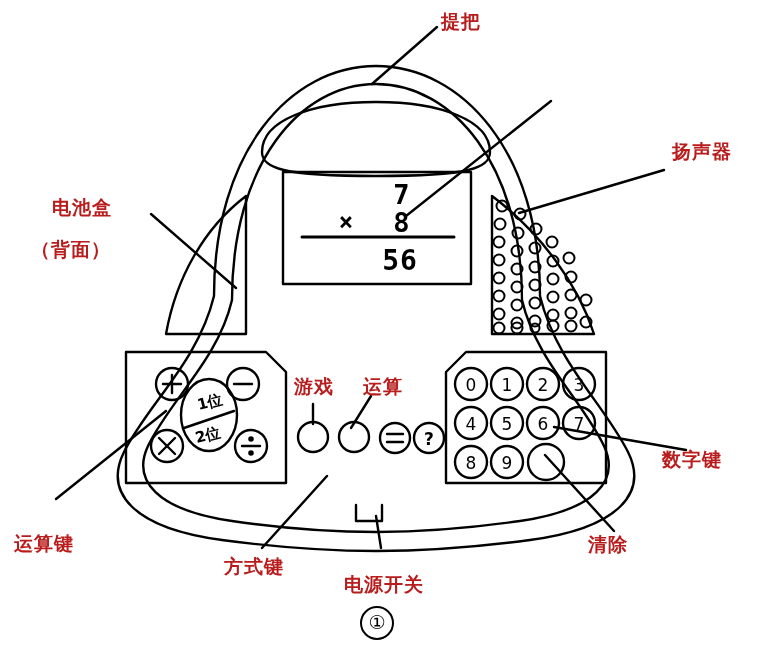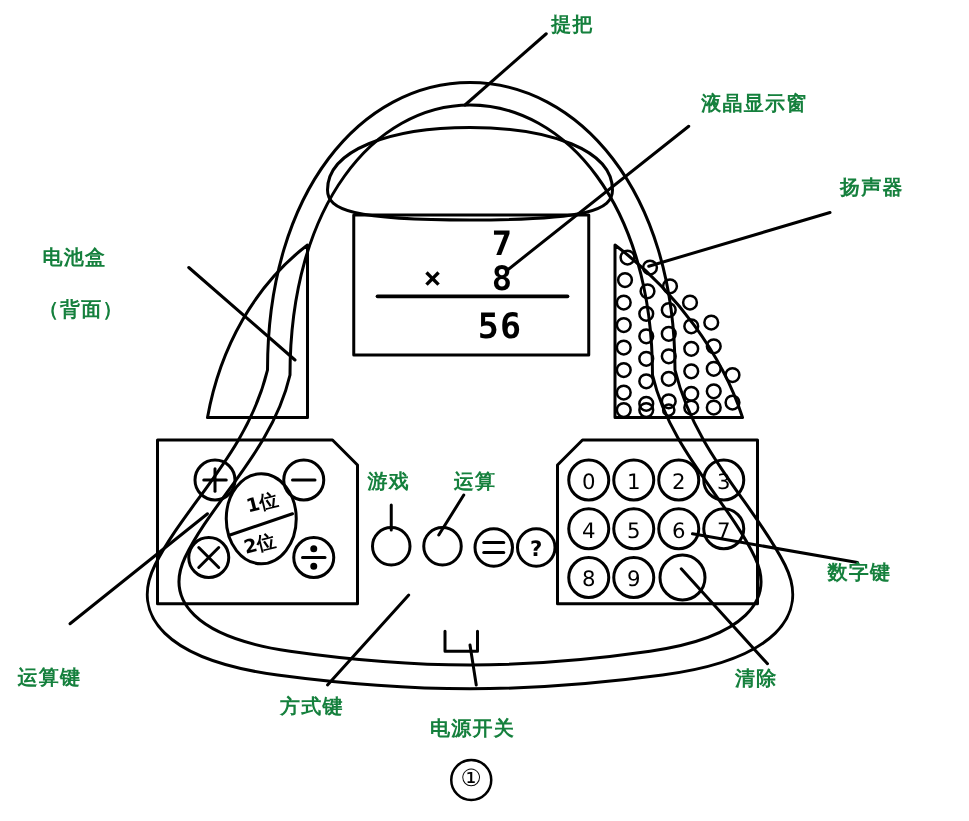--- a/index.html
+++ b/index.html
@@ -23,23 +23,23 @@
     position: absolute;
     left: 0;
     top: 0;
     width: 775px;
     height: 657px;
   }
   .lbl {
     position: absolute;
     font-family: Liberation Mono, monospace;
     font-weight: 700;
-    font-size: 16px;
+    font-size: 19px;
     line-height: 1.18;
-    color: #15803d;
+    color: #b91c1c;
     white-space: nowrap;
     letter-spacing: 1px;
   }
   .fig-num {
     position: absolute;
     left: 355px;
     top: 606px;
     width: 44px;
     text-align: center;
     font-family: "DejaVu Sans", "Liberation Sans", sans-serif;
@@ -217,25 +217,24 @@
       <text x="507" y="430" font-size="17">5</text>
       <text x="543" y="430" font-size="17">6</text>
       <text x="579" y="430" font-size="17">7</text>
       <text x="471" y="469" font-size="17">8</text>
       <text x="507" y="469" font-size="17">9</text>
     </g>
   </svg>
 
   <div class="lbl" style="left:441px; top:12px;">提把</div>
 
-  <div class="lbl" style="left:561px; top:75px;">液晶显示窗</div>
 
   <div class="lbl" style="left:672px; top:142px;">扬声器</div>
 
-  <div class="lbl" style="left:34px; top:198px;">电池盒</div>
+  <div class="lbl" style="left:52px; top:198px;">电池盒</div>
   <div class="lbl" style="left:31px; top:224px;margin-top:16px;">（背面）</div>
 
   <div class="lbl" style="left:294px; top:377px;">游戏</div>
   <div class="lbl" style="left:363px; top:377px;">运算</div>
 
   <div class="lbl" style="left:14px; top:534px;">运算键</div>
 
   <div class="lbl" style="left:224px; top:557px;">方式键</div>
 
   <div class="lbl" style="left:344px; top:575px;">电源开关</div>

